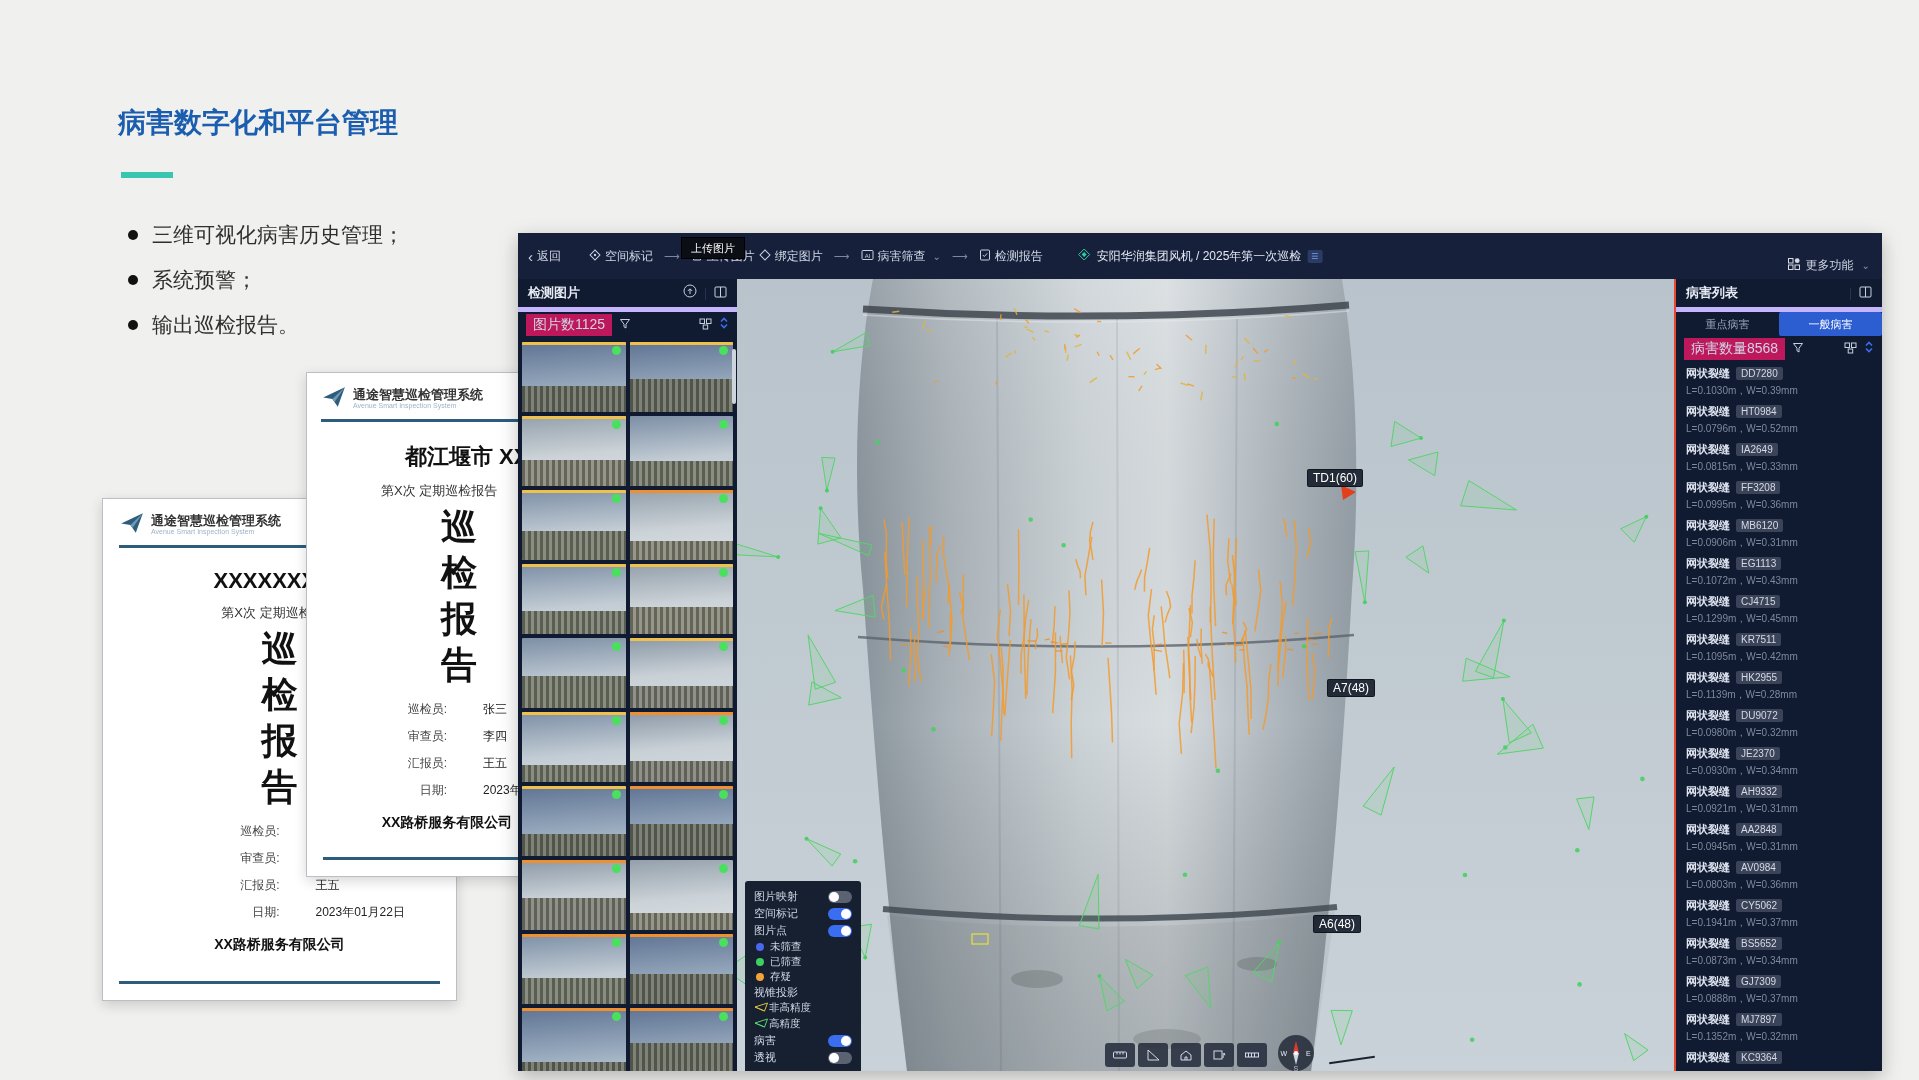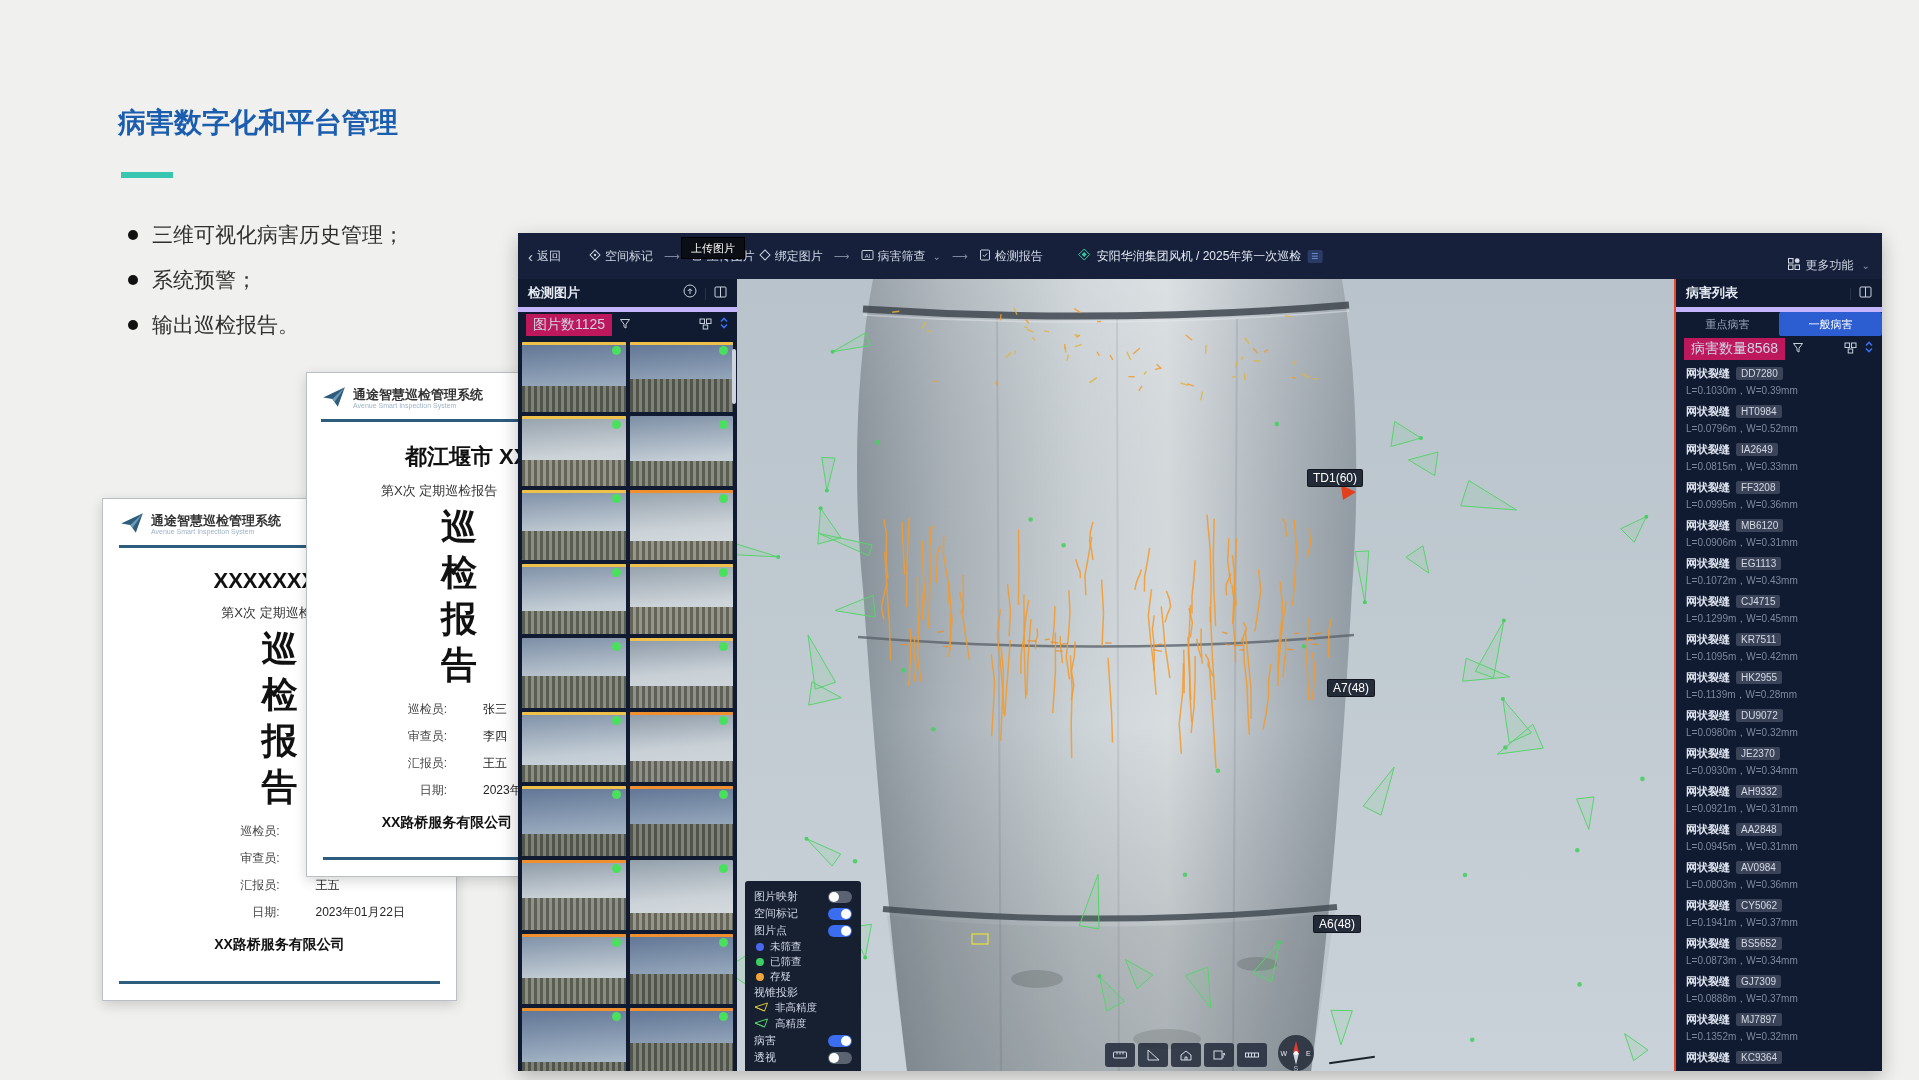--- a/index.html
+++ b/index.html
@@ -96,21 +96,21 @@
                  border-radius:3px;padding:7px 9px;box-sizing:border-box;font-size:11px;color:#cfd6e4;}
   .ov-row{display:flex;align-items:center;height:17px;}
   .ov-row .lbl{flex:1;white-space:nowrap;}
   .toggle{width:24px;height:12px;border-radius:6px;background:#5b6372;position:relative;flex:none;}
   .toggle::after{content:"";position:absolute;top:1px;width:10px;height:10px;border-radius:50%;background:#fff;left:1px;}
   .toggle.on{background:#3a6df0;}
   .toggle.on::after{left:13px;}
   .ov-legend{display:flex;align-items:center;height:15px;padding-left:2px;gap:6px;font-size:10.5px;}
   .ldot{width:8px;height:8px;border-radius:50%;flex:none;}
   .ov-section{height:16px;line-height:16px;}
-  .ov-frustum{display:flex;align-items:center;gap:6px;height:16px;font-size:10.5px;}
+  .ov-frustum{display:flex;align-items:center;height:16px;font-size:10.5px;}
   .collapse-btn{position:absolute;left:8px;top:796px;width:30px;height:16px;background:rgba(14,22,40,.95);
                 border-radius:0 0 3px 3px;display:flex;align-items:center;justify-content:center;}
   .collapse-btn::before{content:"⌄";color:#3a6df0;font-size:11px;line-height:8px;}
   .toolbar{position:absolute;left:368px;bottom:-6px;display:flex;align-items:flex-start;gap:3px;}
   .tool-btn{width:30px;height:24px;margin-top:10px;background:rgba(37,46,61,.88);border-radius:3px;
             display:flex;align-items:center;justify-content:center;}
   .compass{margin-left:6px;}
   .scale-line{width:46px;height:2px;background:#1c232c;transform:rotate(-8deg);margin:26px 0 0 10px;}
 
   svg text{font-family:"Liberation Sans",sans-serif;}

